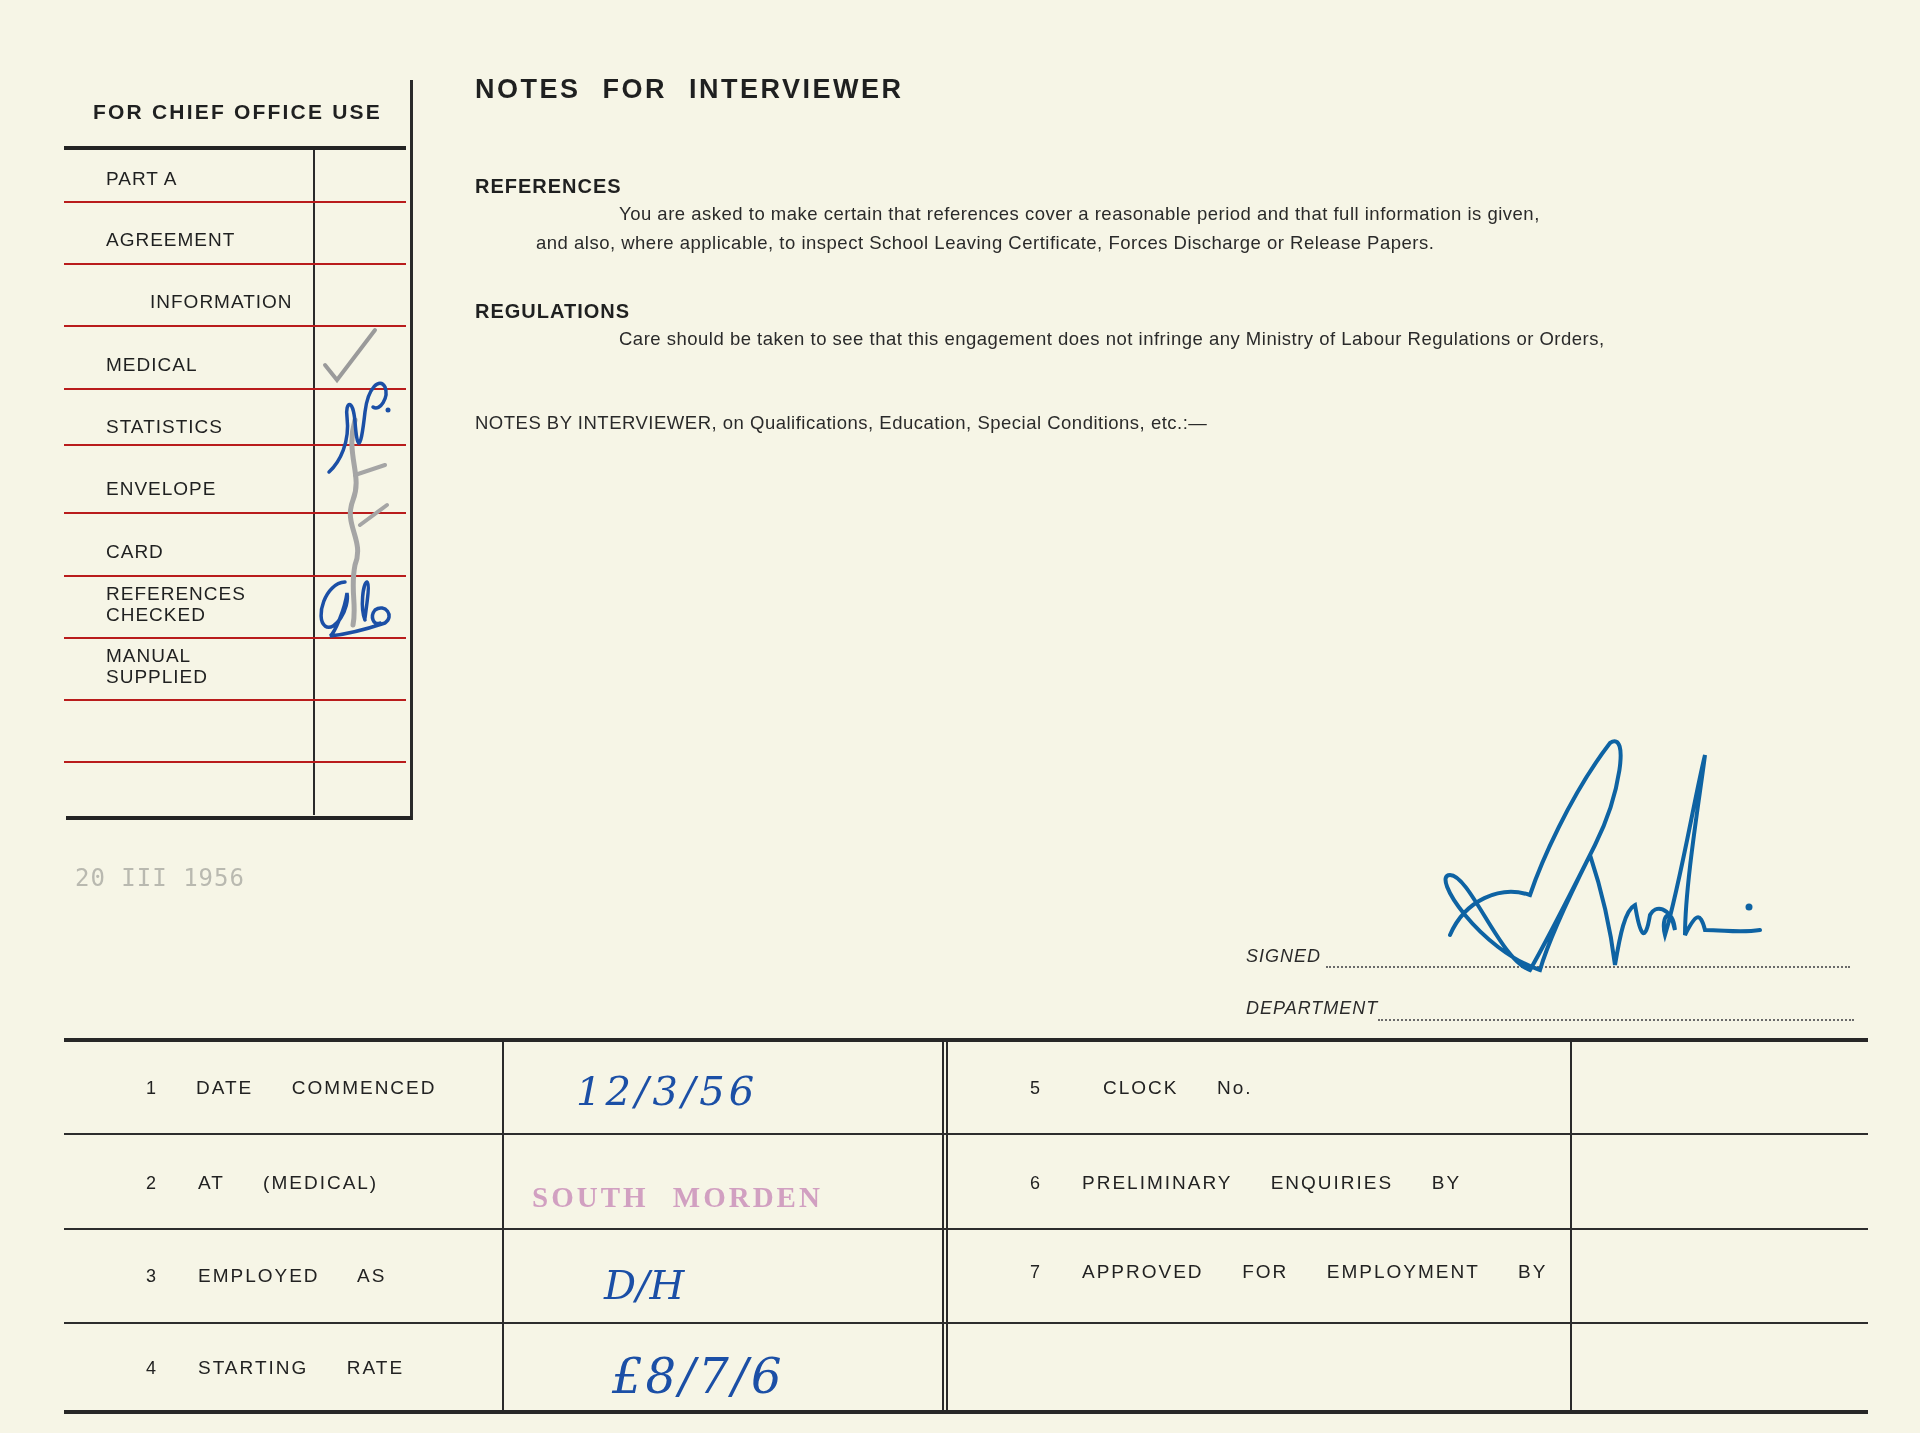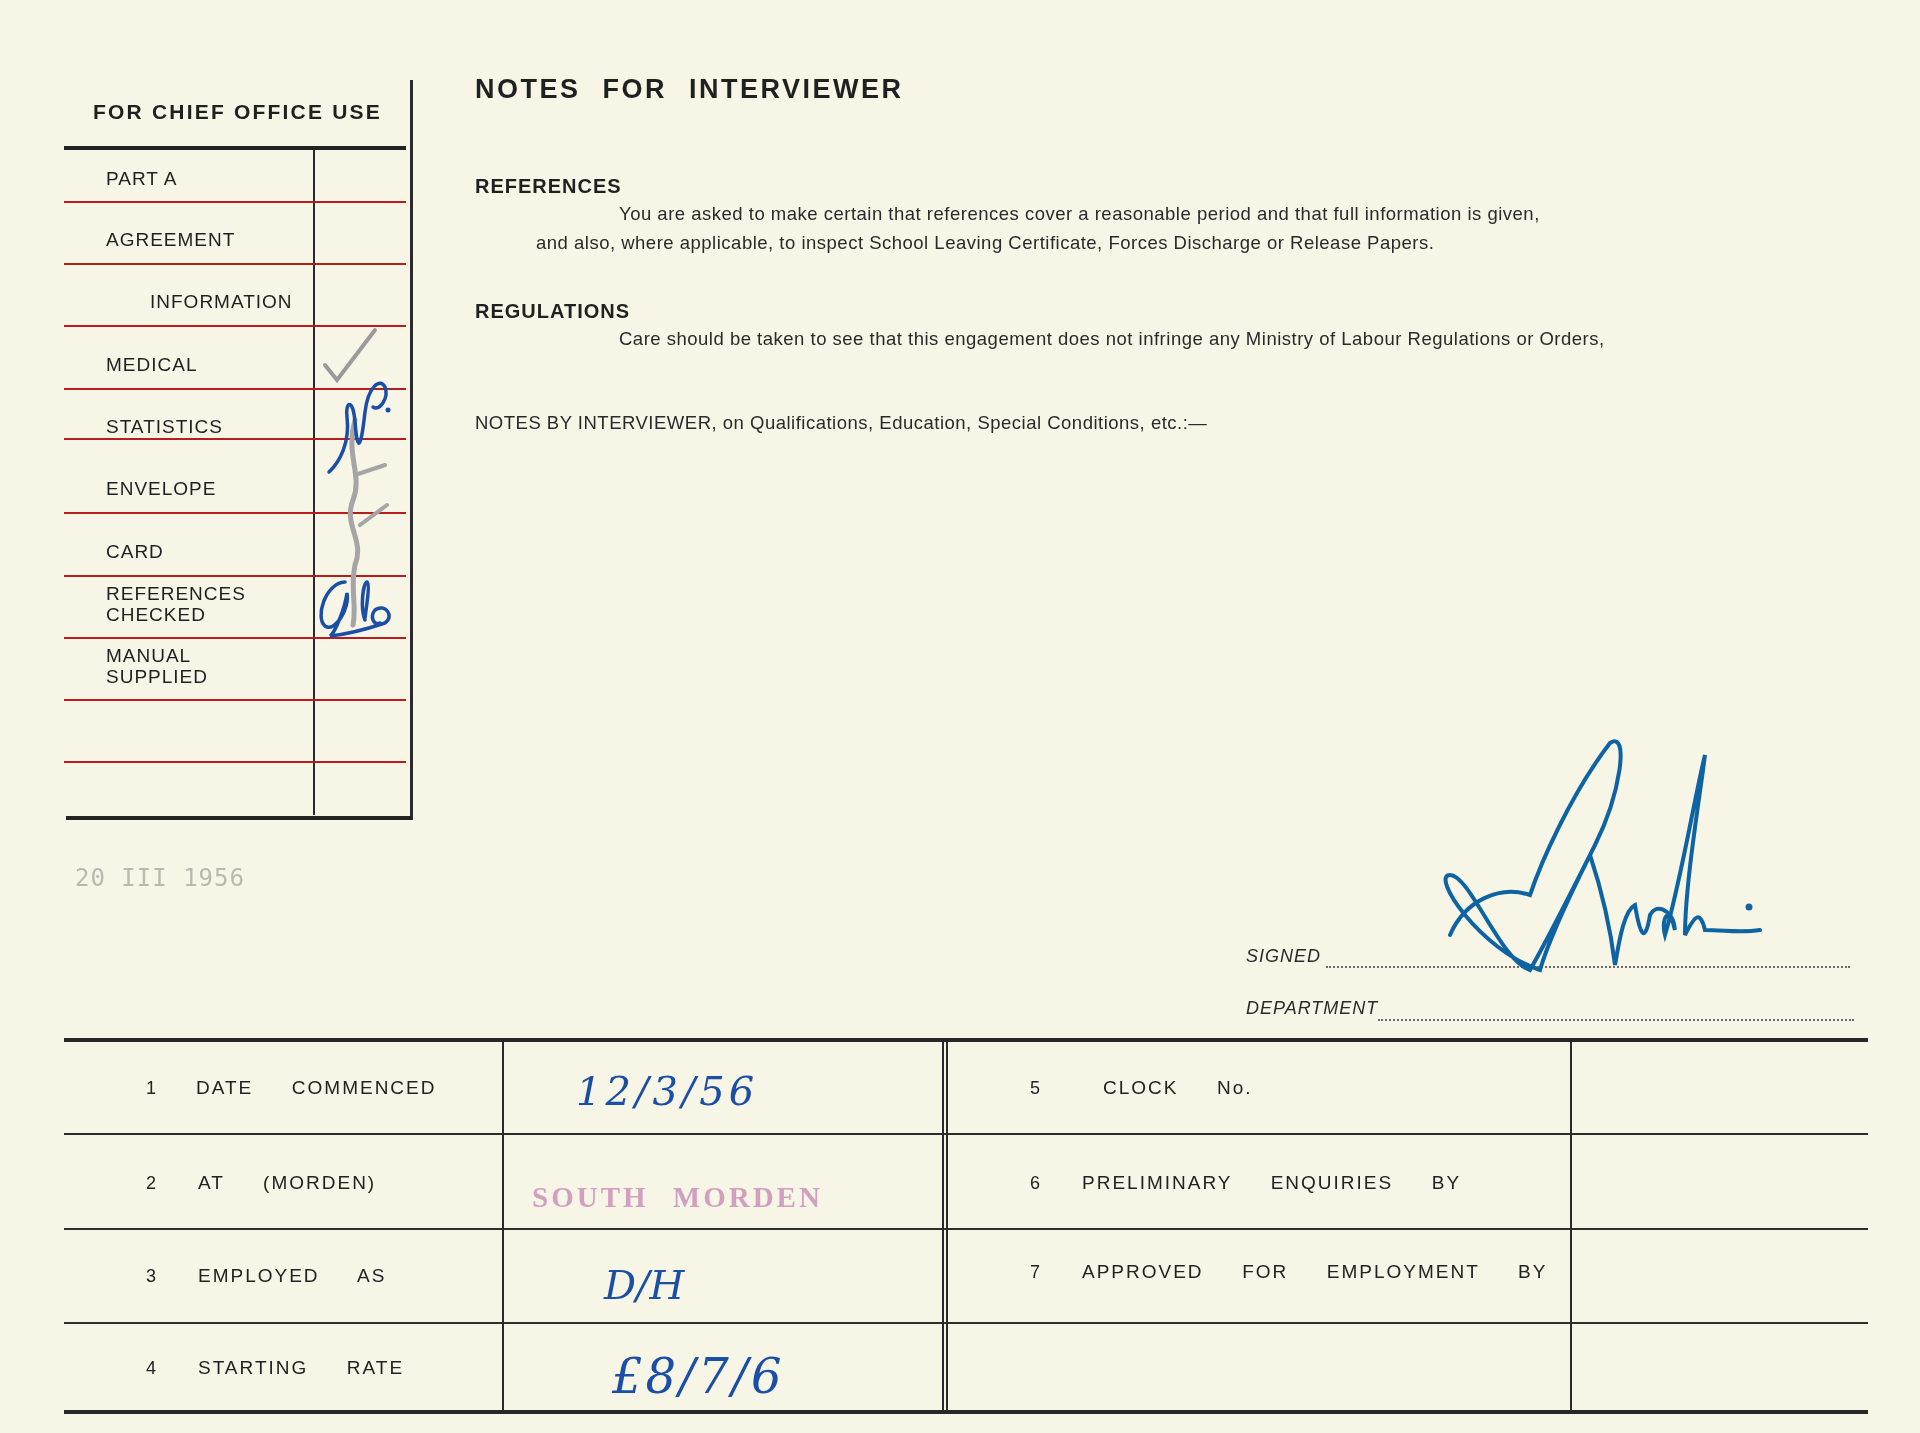--- a/index.html
+++ b/index.html
@@ -53,21 +53,21 @@
   </div>
   <div class="chief-row" style="top:203px;height:62px;">
     <span class="chief-label" style="top:26px;">AGREEMENT</span>
   </div>
   <div class="chief-row" style="top:265px;height:62px;">
     <span class="chief-label" style="top:26px;margin-left:44px;">INFORMATION</span>
   </div>
   <div class="chief-row" style="top:327px;height:63px;">
     <span class="chief-label" style="top:27px;">MEDICAL</span>
   </div>
-  <div class="chief-row" style="top:390px;height:50px;">
+  <div class="chief-row" style="top:390px;height:56px;">
     <span class="chief-label" style="top:26px;">STATISTICS</span>
   </div>
   <div class="chief-row" style="top:452px;height:62px;">
     <span class="chief-label" style="top:26px;">ENVELOPE</span>
   </div>
   <div class="chief-row" style="top:514px;height:63px;">
     <span class="chief-label" style="top:27px;">CARD</span>
   </div>
   <div class="chief-row" style="top:577px;height:62px;">
     <span class="chief-label" style="top:6px;">
@@ -134,21 +134,21 @@
 <div class="abs hline" style="left:64px;top:1228px;width:1804px;"></div>
 <div class="abs hline" style="left:64px;top:1322px;width:1804px;"></div>
 
 <div>
   <span class="abs tnum" style="left:146px;top:1078px;">1</span>
   <span class="abs tlabel" style="left:196px;top:1077px;white-space:pre;">DATE  COMMENCED</span>
   <span class="abs hw" style="left:576px;top:1068px;font-size:40px;letter-spacing:4px;">12/3/56</span>
 </div>
 <div>
   <span class="abs tnum" style="left:146px;top:1173px;">2</span>
-  <span class="abs tlabel" style="left:198px;top:1172px;white-space:pre;">AT  (MORDEN)</span>
+  <span class="abs tlabel" style="left:198px;top:1172px;white-space:pre;">AT  (MEDICAL)</span>
   <span class="abs" style="left:532px;top:1181px;font-family:'Liberation Serif',serif;font-weight:bold;font-size:29px;letter-spacing:3px;word-spacing:14px;color:#c98bb8;opacity:0.8;">SOUTH MORDEN</span>
 </div>
 <div>
   <span class="abs tnum" style="left:146px;top:1266px;">3</span>
   <span class="abs tlabel" style="left:198px;top:1265px;white-space:pre;">EMPLOYED  AS</span>
   <span class="abs hw" style="left:604px;top:1262px;font-size:40px;">D/H</span>
 </div>
 <div>
   <span class="abs tnum" style="left:146px;top:1358px;">4</span>
   <span class="abs tlabel" style="left:198px;top:1357px;white-space:pre;">STARTING  RATE</span>

